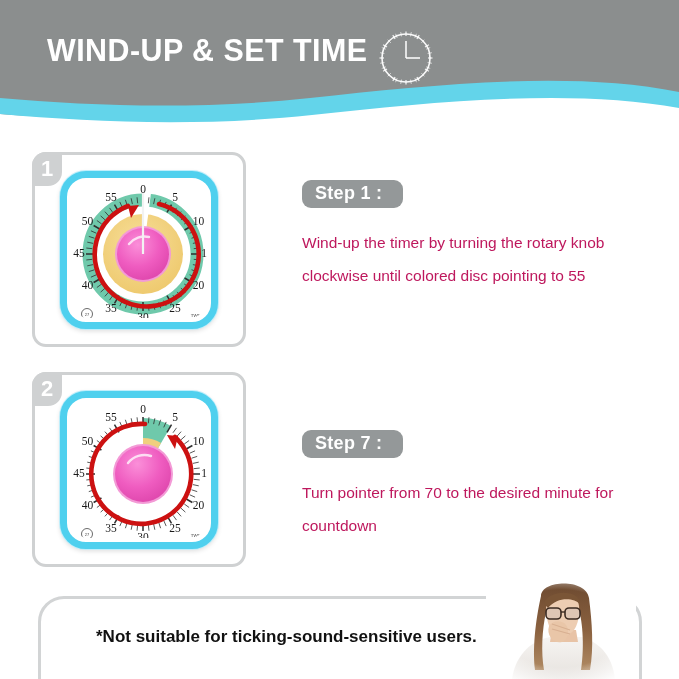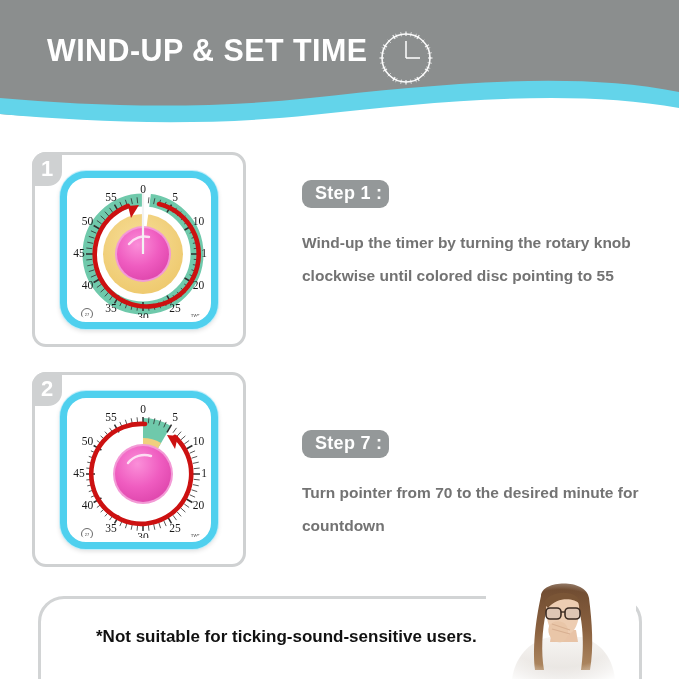--- a/index.html
+++ b/index.html
@@ -105,30 +105,30 @@
   .step-text-block { position: absolute; }
   #text-1 { left: 302px; top: 180px; width: 350px; }
   #text-2 { left: 302px; top: 430px; width: 350px; }
 
   .step-badge {
     display: inline-block;
     background: #949899;
     color: #ffffff;
     font-size: 18px;
     font-weight: bold;
-    padding: 3px 7px 4px 13px;
+    padding: 3px 21px 4px 13px;
     border-radius: 9px;
     letter-spacing: 0.3px;
     font-family: "Liberation Sans", sans-serif;
   }
   .step-body {
     margin-top: 18px;
     font-size: 15.5px;
-    font-weight: bold;
-    color: #737373;
+    font-weight: normal;
+    color: #be185d;
     line-height: 33px;
     font-family: "Liberation Sans", sans-serif;
   }
 
   
   .footer-frame {
     position: absolute;
     left: 38px;
     top: 596px;
     width: 604px;

